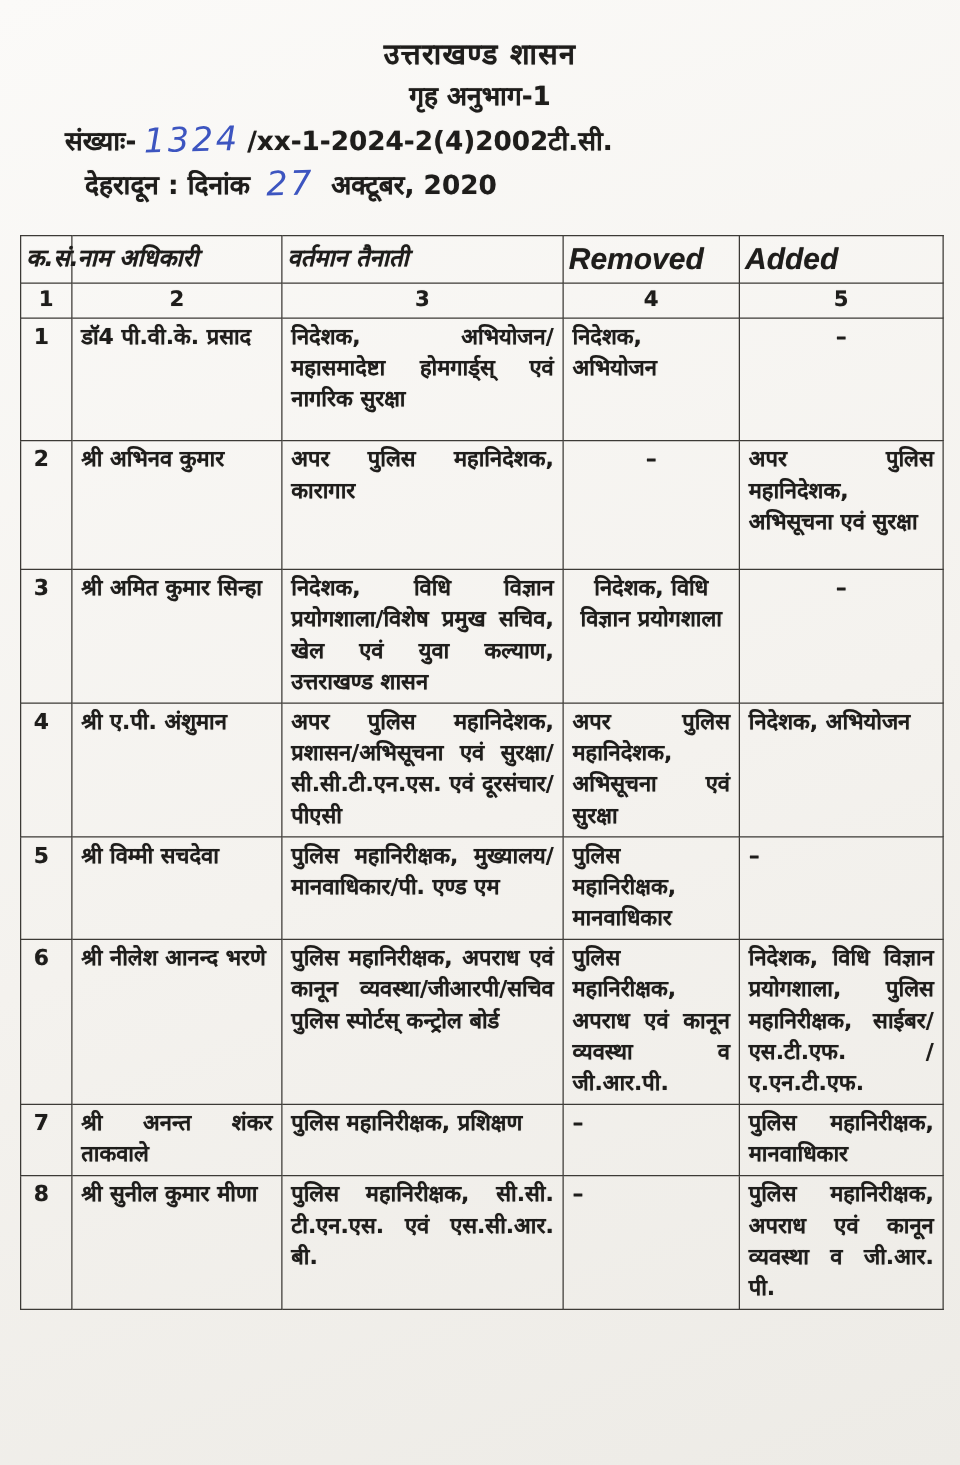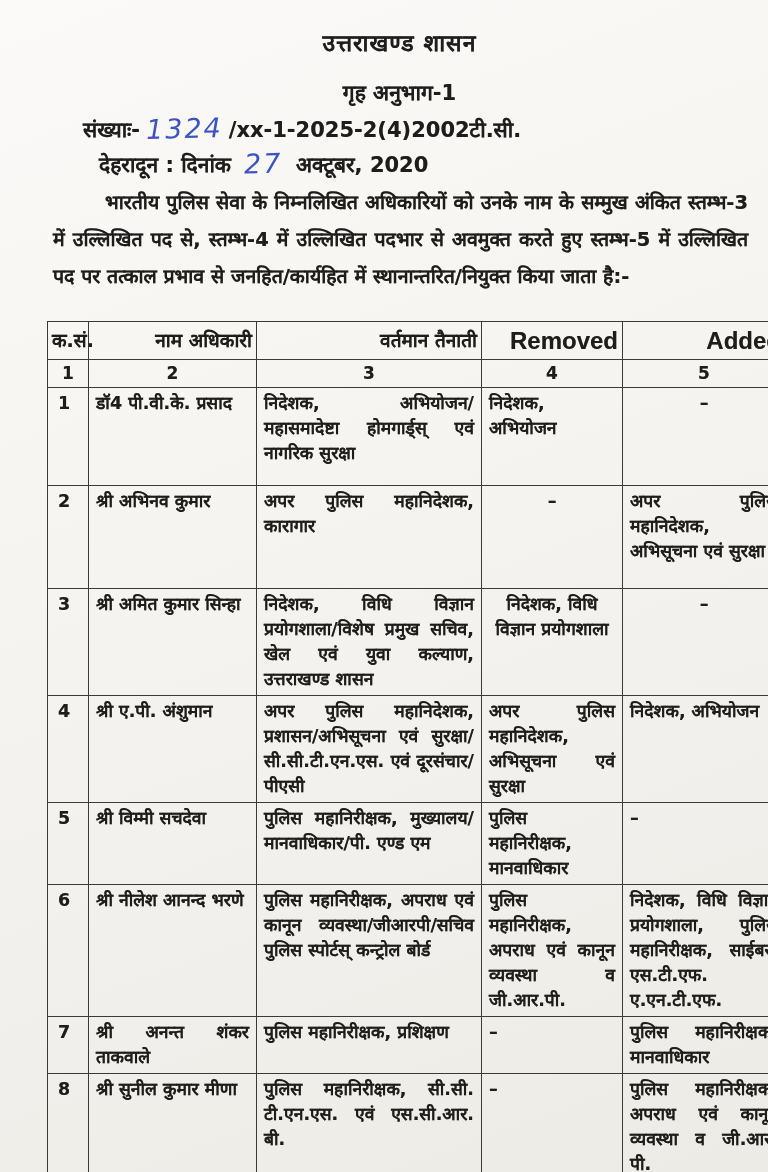--- a/index.html
+++ b/index.html
@@ -11,32 +11,31 @@
     height: 1172px;
     background: linear-gradient(160deg, #fbfaf8 0%, #f4f2ee 55%, #edebe6 100%);
     color: #1e1d1b;
     overflow: hidden;
   }
   .page {
     width: 768px;
     height: 1172px;
     padding-top: 26px;
     text-shadow: 0 0 0.6px rgba(40,35,30,0.55);
-    padding-left: 31px;
   }
   .center { text-align: center; }
   .doc-h1 {
     font-size: 23px;
     font-weight: bold;
     letter-spacing: 1px;
   }
   .doc-h2 {
     font-size: 21px;
     font-weight: bold;
-    margin-top: 20px;
+    margin-top: 4px;
   }
   .number-line {
     margin: 6px 0 0 52px;
     font-size: 21px;
     font-weight: bold;
   }
   .date-line {
     margin: 4px 0 0 68px;
     font-size: 21px;
     font-weight: bold;
@@ -83,24 +82,25 @@
     font-weight: bold;
     line-height: 25px;
   }
   col.c1 { width: 41px; }
   col.c2 { width: 168px; }
   col.c3 { width: 225px; }
   col.c4 { width: 141px; }
   col.c5 { width: 163px; }
   tr.head-row th {
     font-size: 19px;
-    text-align: right;
+    text-align: left;
     vertical-align: middle;
     height: 38px;
     padding: 4px 4px;
+    font-style: italic;
   }
   tr.head-row th.latin { font-family: "Liberation Sans", sans-serif; font-weight: 600; font-size: 24px; }
   tr.num-row td {
     text-align: center;
     height: 28px;
     line-height: 20px;
     font-size: 17px;
   }
   td.sn { text-align: left; padding-left: 10px; }
   td.just { text-align: justify; }
@@ -115,26 +115,25 @@
   tr.r8 td { height: 105px; }
 </style>
 </head>
 <body>
 
 <div class="page">
 
   <div class="center doc-h1">उत्तराखण्ड शासन</div>
   <div class="center doc-h2">गृह अनुभाग-1</div>
 
-  <div class="number-line"><span>संख्याः-</span><span class="handwritten">1324</span><span>/xx-1-2025-2(4)2002टी.सी.</span></div>
+  <div class="number-line"><span>संख्याः-</span><span class="handwritten">1324</span><span>/xx-1-2024-2(4)2002टी.सी.</span></div>
 
   <div class="date-line"><span>देहरादून : दिनांक</span> <span class="handwritten">27</span> <span>अक्टूबर, 2020</span></div>
 
 
-  <p class="order-body">भारतीय पुलिस सेवा के निम्नलिखित अधिकारियों को उनके नाम के सम्मुख अंकित स्तम्भ-3 में उल्लिखित पद से, स्तम्भ-4 में उल्लिखित पदभार से अवमुक्त करते हुए स्तम्भ-5 में उल्लिखित पद पर तत्काल प्रभाव से जनहित/कार्यहित में स्थानान्तरित/नियुक्त किया जाता है:-</p>
 
   <table>
     <colgroup>
       <col class="c1">
         <col class="c2">
         <col class="c3">
         <col class="c4">
         <col class="c5">
     </colgroup>
     <tbody>

